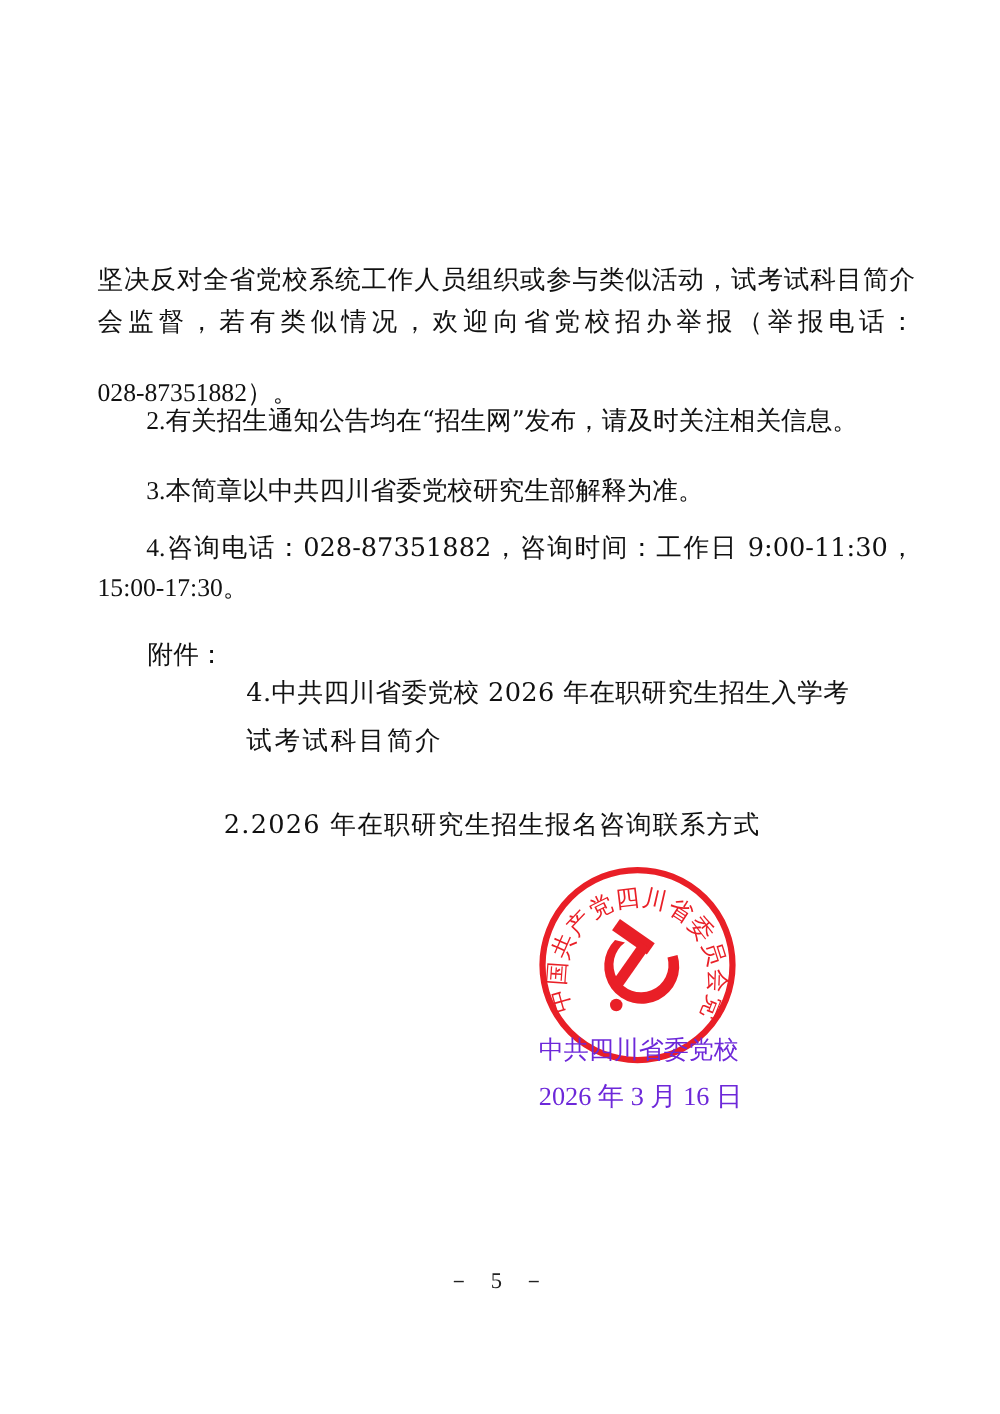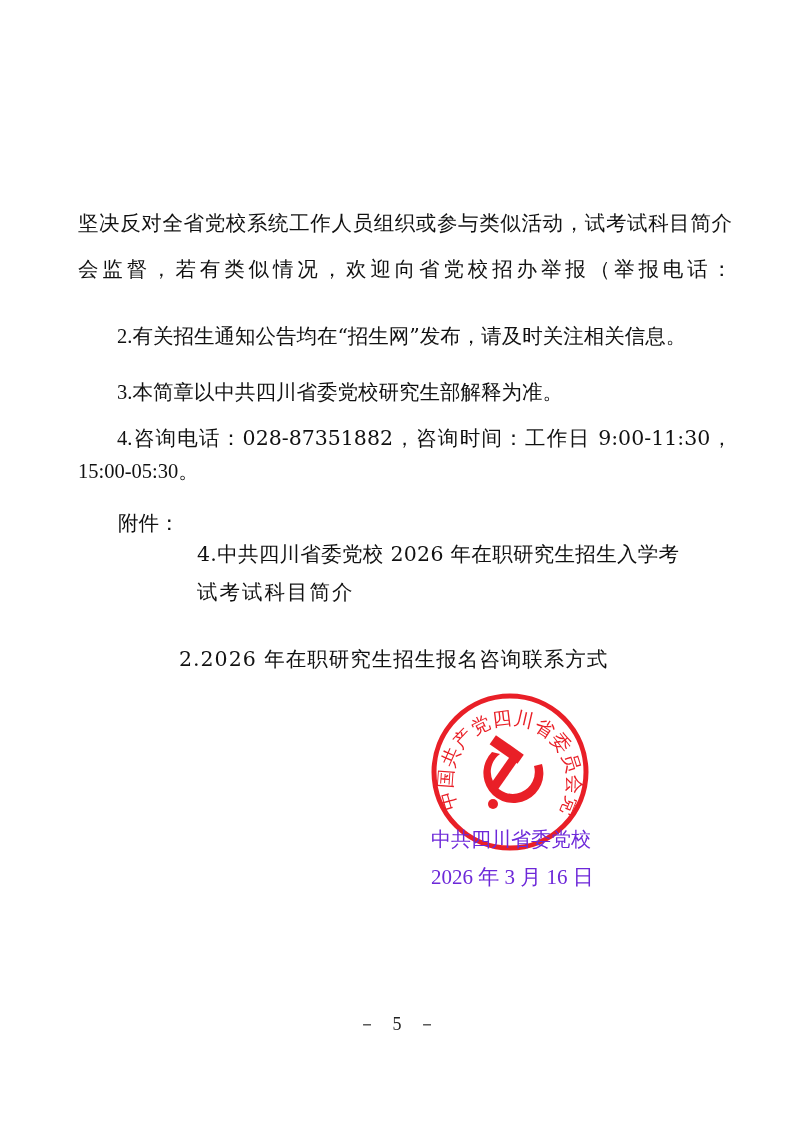--- a/index.html
+++ b/index.html
@@ -63,34 +63,35 @@
       color: #222222;
       letter-spacing: 6px;
     }
   </style>
 </head>
 <body>
 
 <div class="page">
 
   <div class="line justify" style="top:210px;">坚决反对全省党校系统工作人员组织或参与类似活动，试考试科目简介</div>
-  <div class="line justify" style="top:256px;">会监督，若有类似情况，欢迎向省党校招办举报（举报电话：</div>
+  <div class="line justify" style="top:244px;">会监督，若有类似情况，欢迎向省党校招办举报（举报电话：</div>
+  <div class="line num" style="top:302px; left:78px;">028-87351882）。</div>
 
   <div class="line" style="top:323px; left:117px;">
     <span class="num">2.</span><span>有关招生通知公告均在“招生网”发布，请及时关注相关信息。</span>
   </div>
 
   <div class="line" style="top:379px; left:117px;">
     <span class="num">3.</span><span>本简章以中共四川省委党校研究生部解释为准。</span>
   </div>
 
   <div class="line" style="top:425px; left:117px; width:615px; text-align:justify; text-align-last:justify;">
     <span class="num">4.</span><span>咨询电话：028-87351882，咨询时间：工作日 9:00-11:30，</span>
   </div>
-  <div class="line num" style="top:458px; left:78px;">15:00-05:30。</div>
+  <div class="line num" style="top:458px; left:78px;">15:00-17:30。</div>
 
   <div class="line" style="top:510px; left:118px;">附件：</div>
   <div class="line" style="top:541px; left:197px; letter-spacing:0.3px;">4.中共四川省委党校 2026 年在职研究生招生入学考</div>
   <div class="line" style="top:579px; left:197px; letter-spacing:2px;">试考试科目简介</div>
   <div class="line" style="top:612px; left:179px; letter-spacing:1px;margin-top:34px;">2.2026 年在职研究生招生报名咨询联系方式</div>
 
   <svg class="seal" viewBox="0 0 160 160" xmlns="http://www.w3.org/2000/svg">
     <defs>
       <path id="ringPath" d="M 30 120 A 58 58 0 1 1 130 120"></path>
     </defs>

